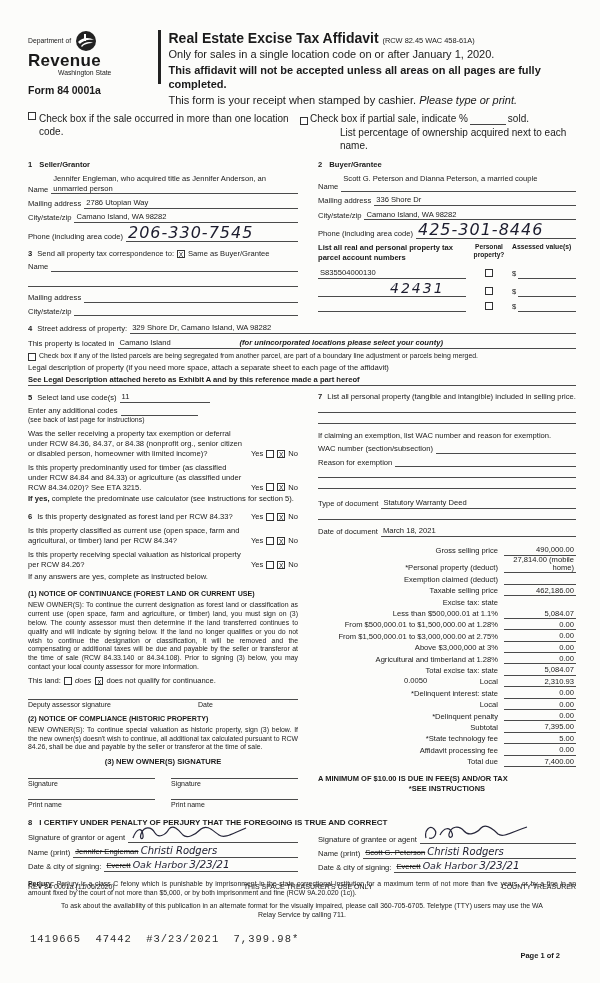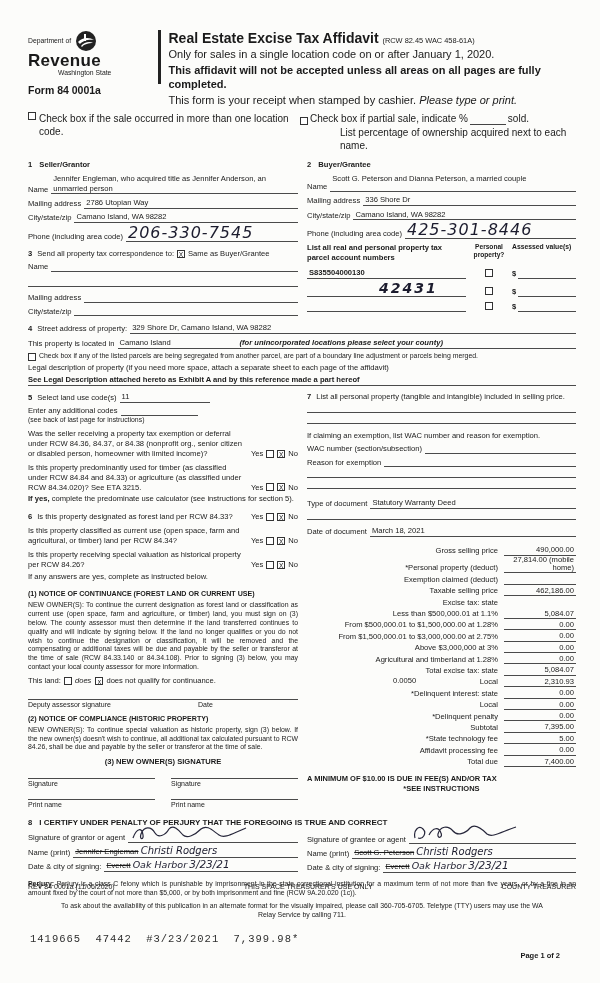--- a/index.html
+++ b/index.html
@@ -24,38 +24,38 @@
   .hnote{font-size:11px;margin-top:1.5px;}
   
   .cb{display:inline-block;width:8px;height:8px;border:1px solid #333;font-size:6.6px;
       line-height:7px;text-align:center;vertical-align:-1px;flex:none;background:#fff;}
   .blank{display:inline-block;width:36px;border-bottom:1px solid #444;height:8px;vertical-align:bottom;}
   .topcb{display:flex;margin-top:5px;font-size:10px;}
   .topcb>div{display:flex;align-items:flex-start;gap:3px;}
   .topcb-l{width:272px;flex:none;}
   .topcb-r{flex:1;display:block !important;}
   
-  .cols{display:flex;gap:9px;}
+  .cols{display:flex;gap:20px;}
   .colL{width:270px;flex:none;}
   .colR{flex:1;min-width:0;}
   .fl{display:flex;align-items:flex-end;margin-top:3.5px;}
   .lab{white-space:nowrap;padding-right:3px;}
   .ul{flex:1;border-bottom:1px solid #4a4a4a;min-height:9.5px;padding:0 2px;min-width:0;}
   .bl{border-bottom:1px solid #4a4a4a;height:11px;}
   .sec-num{font-weight:bold;margin-right:5px;}
   .shead{margin-top:5px;}
   .hand{font-family:"DejaVu Sans",sans-serif;font-style:italic;color:#1c1c2e;}
   .hand-big{font-size:16px;line-height:8px;letter-spacing:1px;}
   .strike{text-decoration:line-through;}
   
   .phead{display:flex;font-weight:bold;margin-top:4px;}
   .ph1{flex:1;}
   .ph2{width:46px;font-size:6.6px;text-align:center;line-height:1.15;}
   .ph3{width:64px;font-size:6.8px;line-height:1.15;}
-  .prow{display:flex;align-items:flex-end;margin-top:5px;font-weight:bold;}
+  .prow{display:flex;align-items:flex-end;margin-top:5px;}
   .p1{flex:1;border-bottom:1px solid #4a4a4a;min-height:10px;padding:0 2px;}
   .p2{width:46px;text-align:center;flex:none;}
   .p3{width:64px;flex:none;display:flex;align-items:flex-end;gap:2px;}
   .p3 .ul{min-height:9px;}
   
   .q{display:flex;align-items:flex-end;margin-top:4px;}
   .qt{flex:1;padding-right:4px;}
   .yn{display:flex;align-items:center;gap:3px;white-space:nowrap;flex:none;}
   
   .tr{display:flex;align-items:flex-end;min-height:11.4px;position:relative;}

